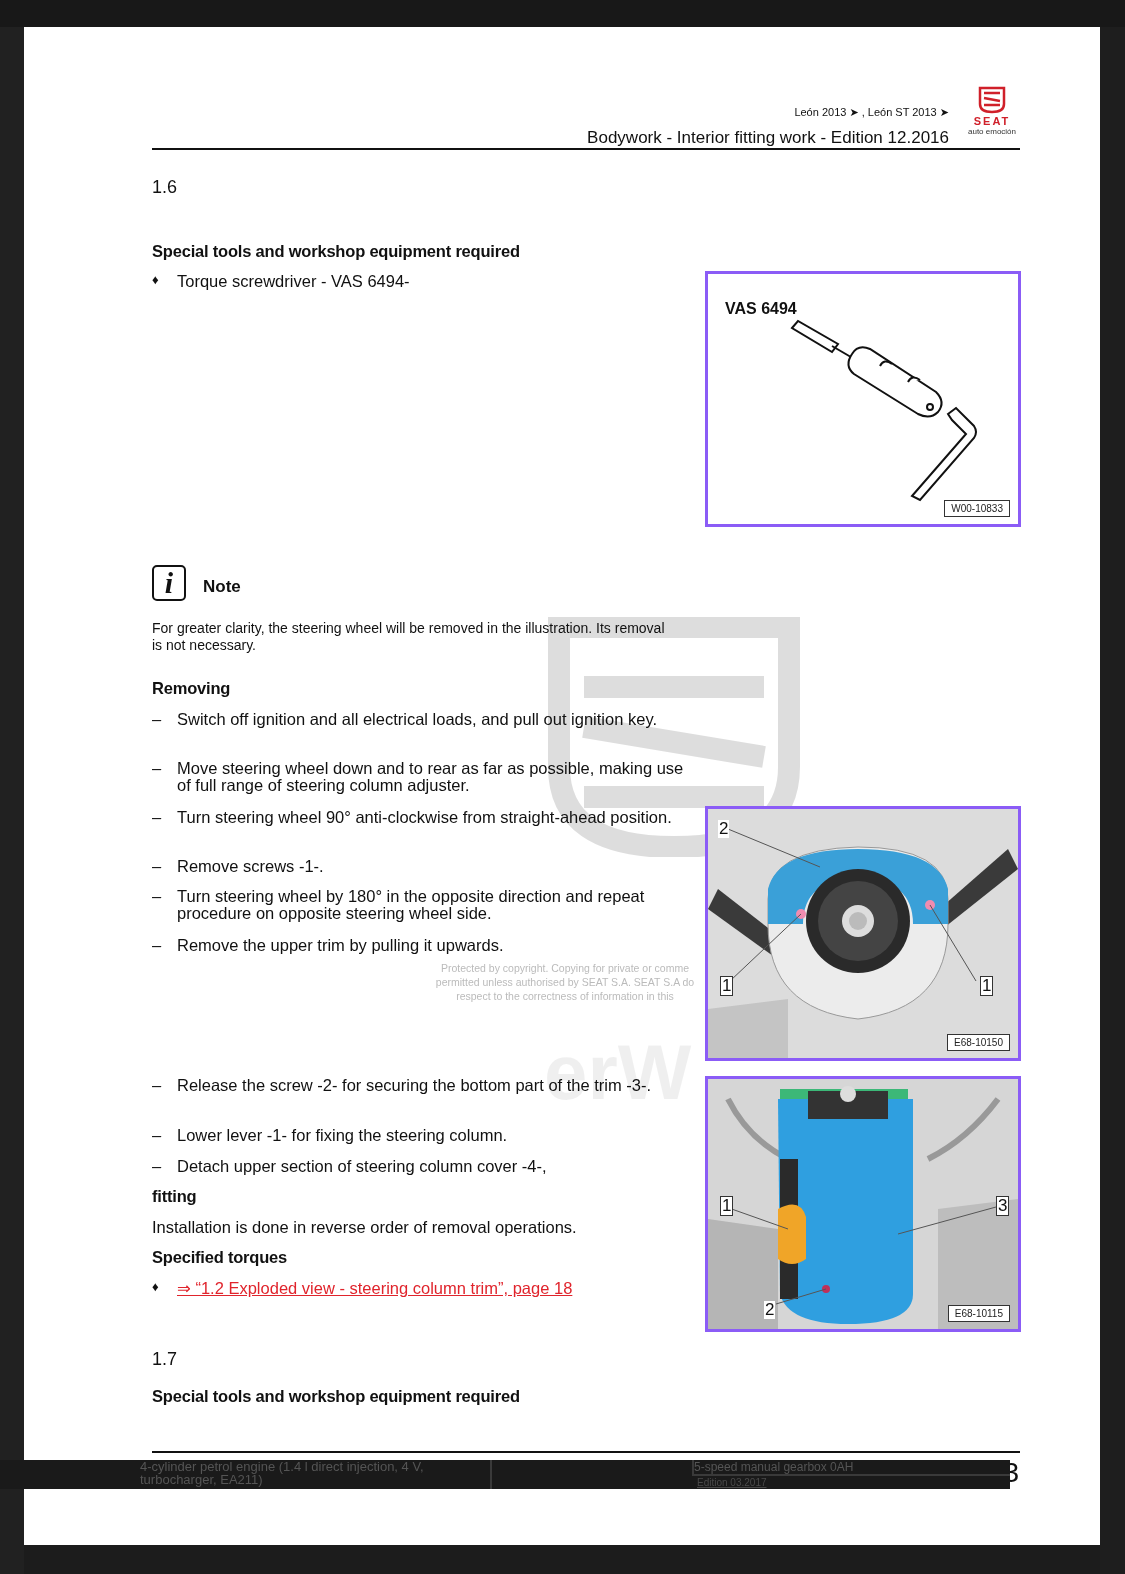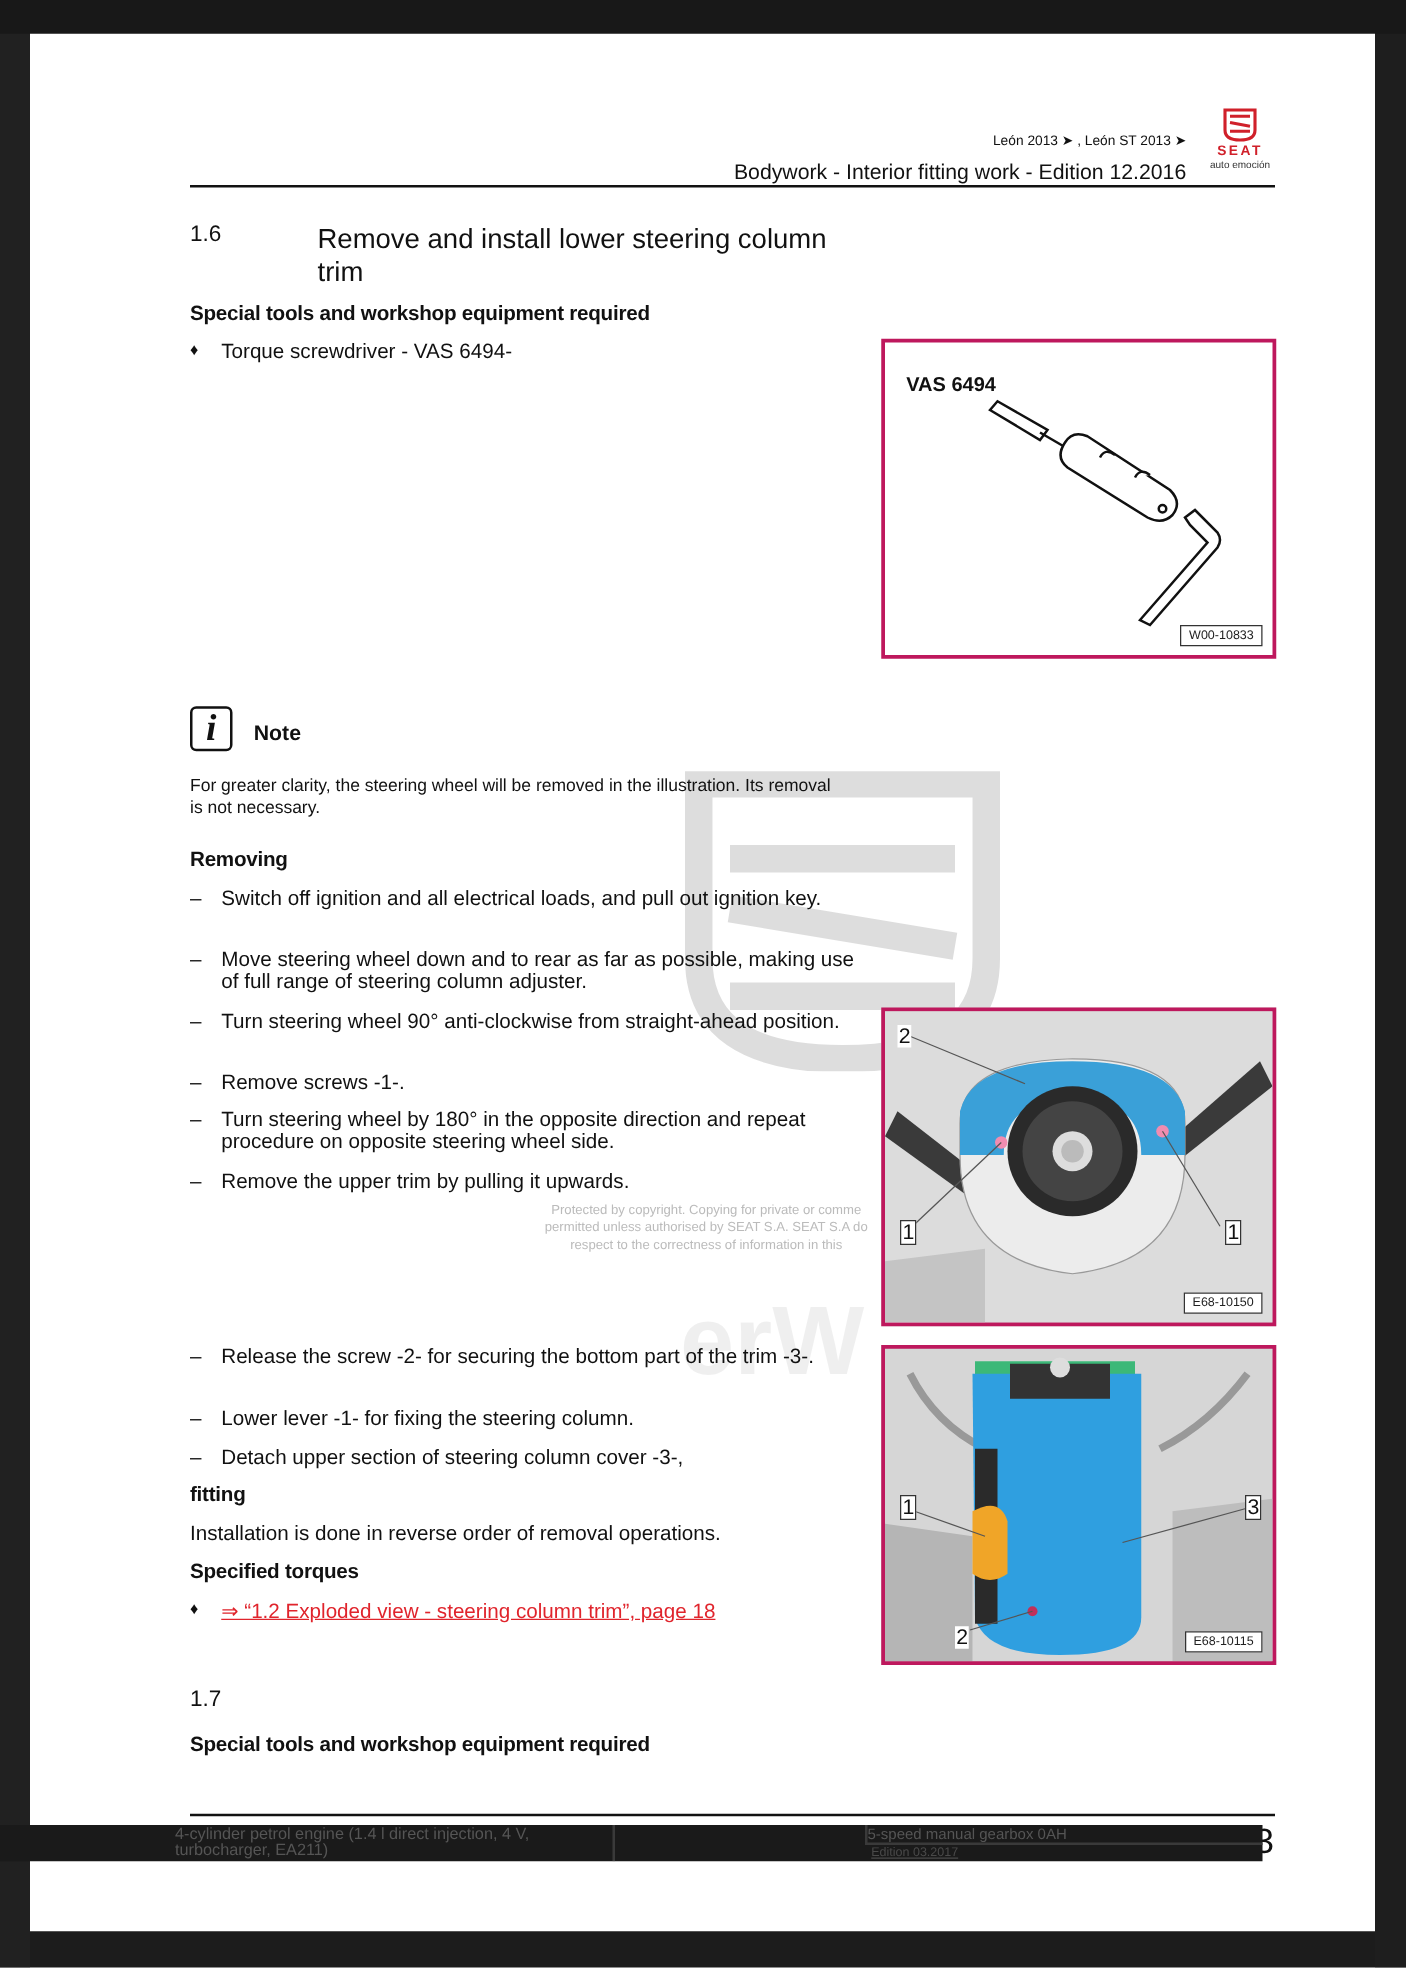--- a/index.html
+++ b/index.html
@@ -42,21 +42,21 @@
   .step { position:absolute; left:128px; font-size:16.5px; line-height:17px; color:#111; width:540px; }
   .step .dash { position:absolute; left:0; top:0; }
   .step .txt { position:absolute; left:25px; top:0; width:510px; }
   .para { position:absolute; left:128px; font-size:16.5px; color:#111; }
   .note-icon { position:absolute; left:128px; top:538px; width:34px; height:36px; border:2px solid #111; border-radius:5px; box-sizing:border-box; text-align:center; font-family:"Liberation Serif", serif; font-weight:bold; font-style:italic; font-size:30px; line-height:32px; }
   .note-label { position:absolute; left:179px; top:550px; font-size:17px; font-weight:bold; color:#111; }
   .note-text { position:absolute; left:128px; top:593px; width:520px; font-size:14px; line-height:17px; color:#111; }
   .link { color:#e0242c; text-decoration:underline; cursor:pointer; }
 
   
-  .fig { position:absolute; border:3px solid #be185d; box-sizing:border-box; background:#fff; overflow:hidden;padding-left:28px; }
+  .fig { position:absolute; border:3px solid #8b5cf6; box-sizing:border-box; background:#fff; overflow:hidden;padding-left:28px; }
   .fig .figid { position:absolute; right:8px; bottom:7px; border:1px solid #333; background:#fff; font-size:10px; padding:2px 6px; color:#222; }
   .fig .callout { position:absolute; font-size:17px; background:#fff; color:#111; line-height:18px; padding:0 1px; }
 
   
   .ftr-rule { position:absolute; left:128px; top:1424px; width:868px; height:2px; background:#111; }
   .ftr-chapter { position:absolute; left:740px; top:1443px; font-size:13.5px; color:#111; }
   .ftr-page { position:absolute; left:964px; top:1430px; font-size:28px; color:#111; }
 </style>
 </head>
 <body>
@@ -84,21 +84,20 @@
     <path d="M40 70 H220 M40 110 L220 140 M40 180 H220" stroke="#000" stroke-width="22"></path>
   </svg>
   <div class="wm-erw">erW</div>
   <div class="wm-text">
     <div>Protected by copyright. Copying for private or comme</div>
     <div>permitted unless authorised by SEAT S.A. SEAT S.A do</div>
     <div>respect to the correctness of information in this</div>
   </div>
 
   <div class="sec-num" style="top:150px;">1.6</div>
-  <div class="sec-title" style="top:150px;">Remove and install lower steering column trim</div>
   <div class="subhead" style="top:215px;">Special tools and workshop equipment required</div>
   <div class="bullet" style="top:245px;">
     <span class="mark">♦</span>
     <span class="txt">Torque screwdriver - VAS 6494-</span>
   </div>
 
   <div class="fig" style="left:681px; top:244px; width:316px; height:256px;">
     <div style="position:absolute; left:17px; top:26px; font-weight:bold; font-size:16px;">VAS 6494</div>
     <svg style="position:absolute; left:0; top:0;" width="310" height="250" viewBox="0 0 310 250">
       <g fill="#fff" stroke="#111" stroke-width="2">
@@ -174,21 +173,21 @@
   <div class="step" style="top:1050px;">
     <span class="dash">–</span>
     <span class="txt">Release the screw -2- for securing the bottom part of the trim -3-.</span>
   </div>
   <div class="step" style="top:1100px;">
     <span class="dash">–</span>
     <span class="txt">Lower lever -1- for fixing the steering column.</span>
   </div>
   <div class="step" style="top:1131px;">
     <span class="dash">–</span>
-    <span class="txt">Detach upper section of steering column cover -3-,</span>
+    <span class="txt">Detach upper section of steering column cover -4-,</span>
   </div>
 
   <div class="subhead" style="top:1160px;">fitting</div>
   <div class="para" style="top:1191px;">Installation is done in reverse order of removal operations.</div>
   <div class="subhead" style="top:1221px;">Specified torques</div>
   <div class="bullet" style="top:1252px;">
     <span class="mark">♦</span>
     <span class="txt link">⇒ “1.2 Exploded view - steering column trim”, page 18</span>
   </div>
 

